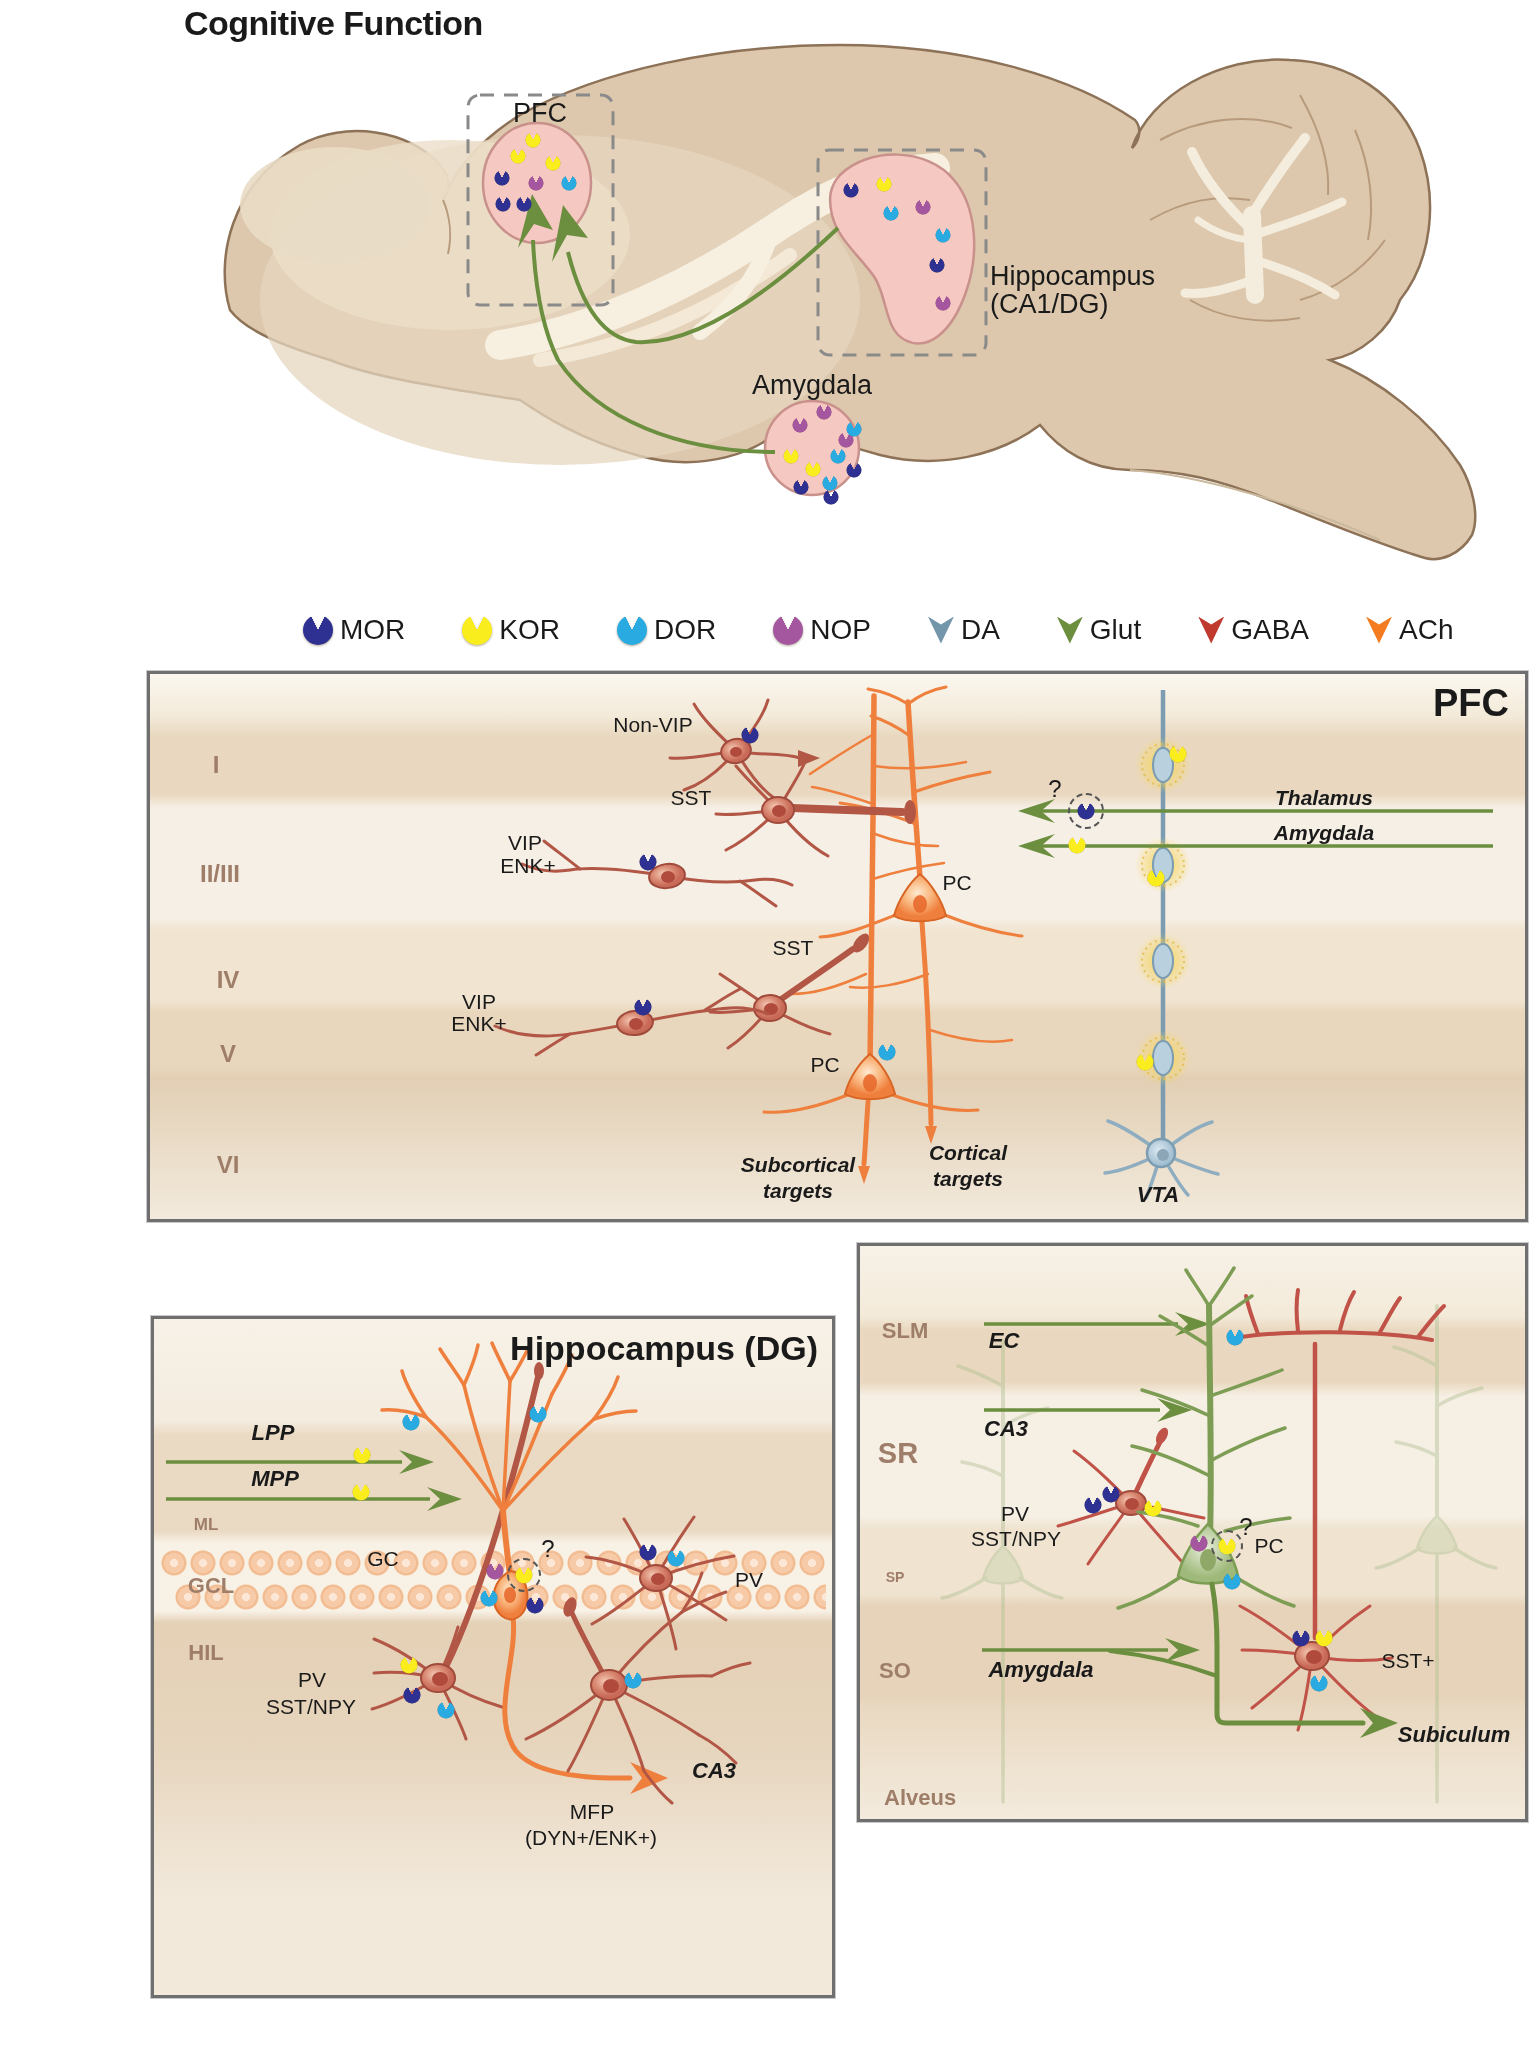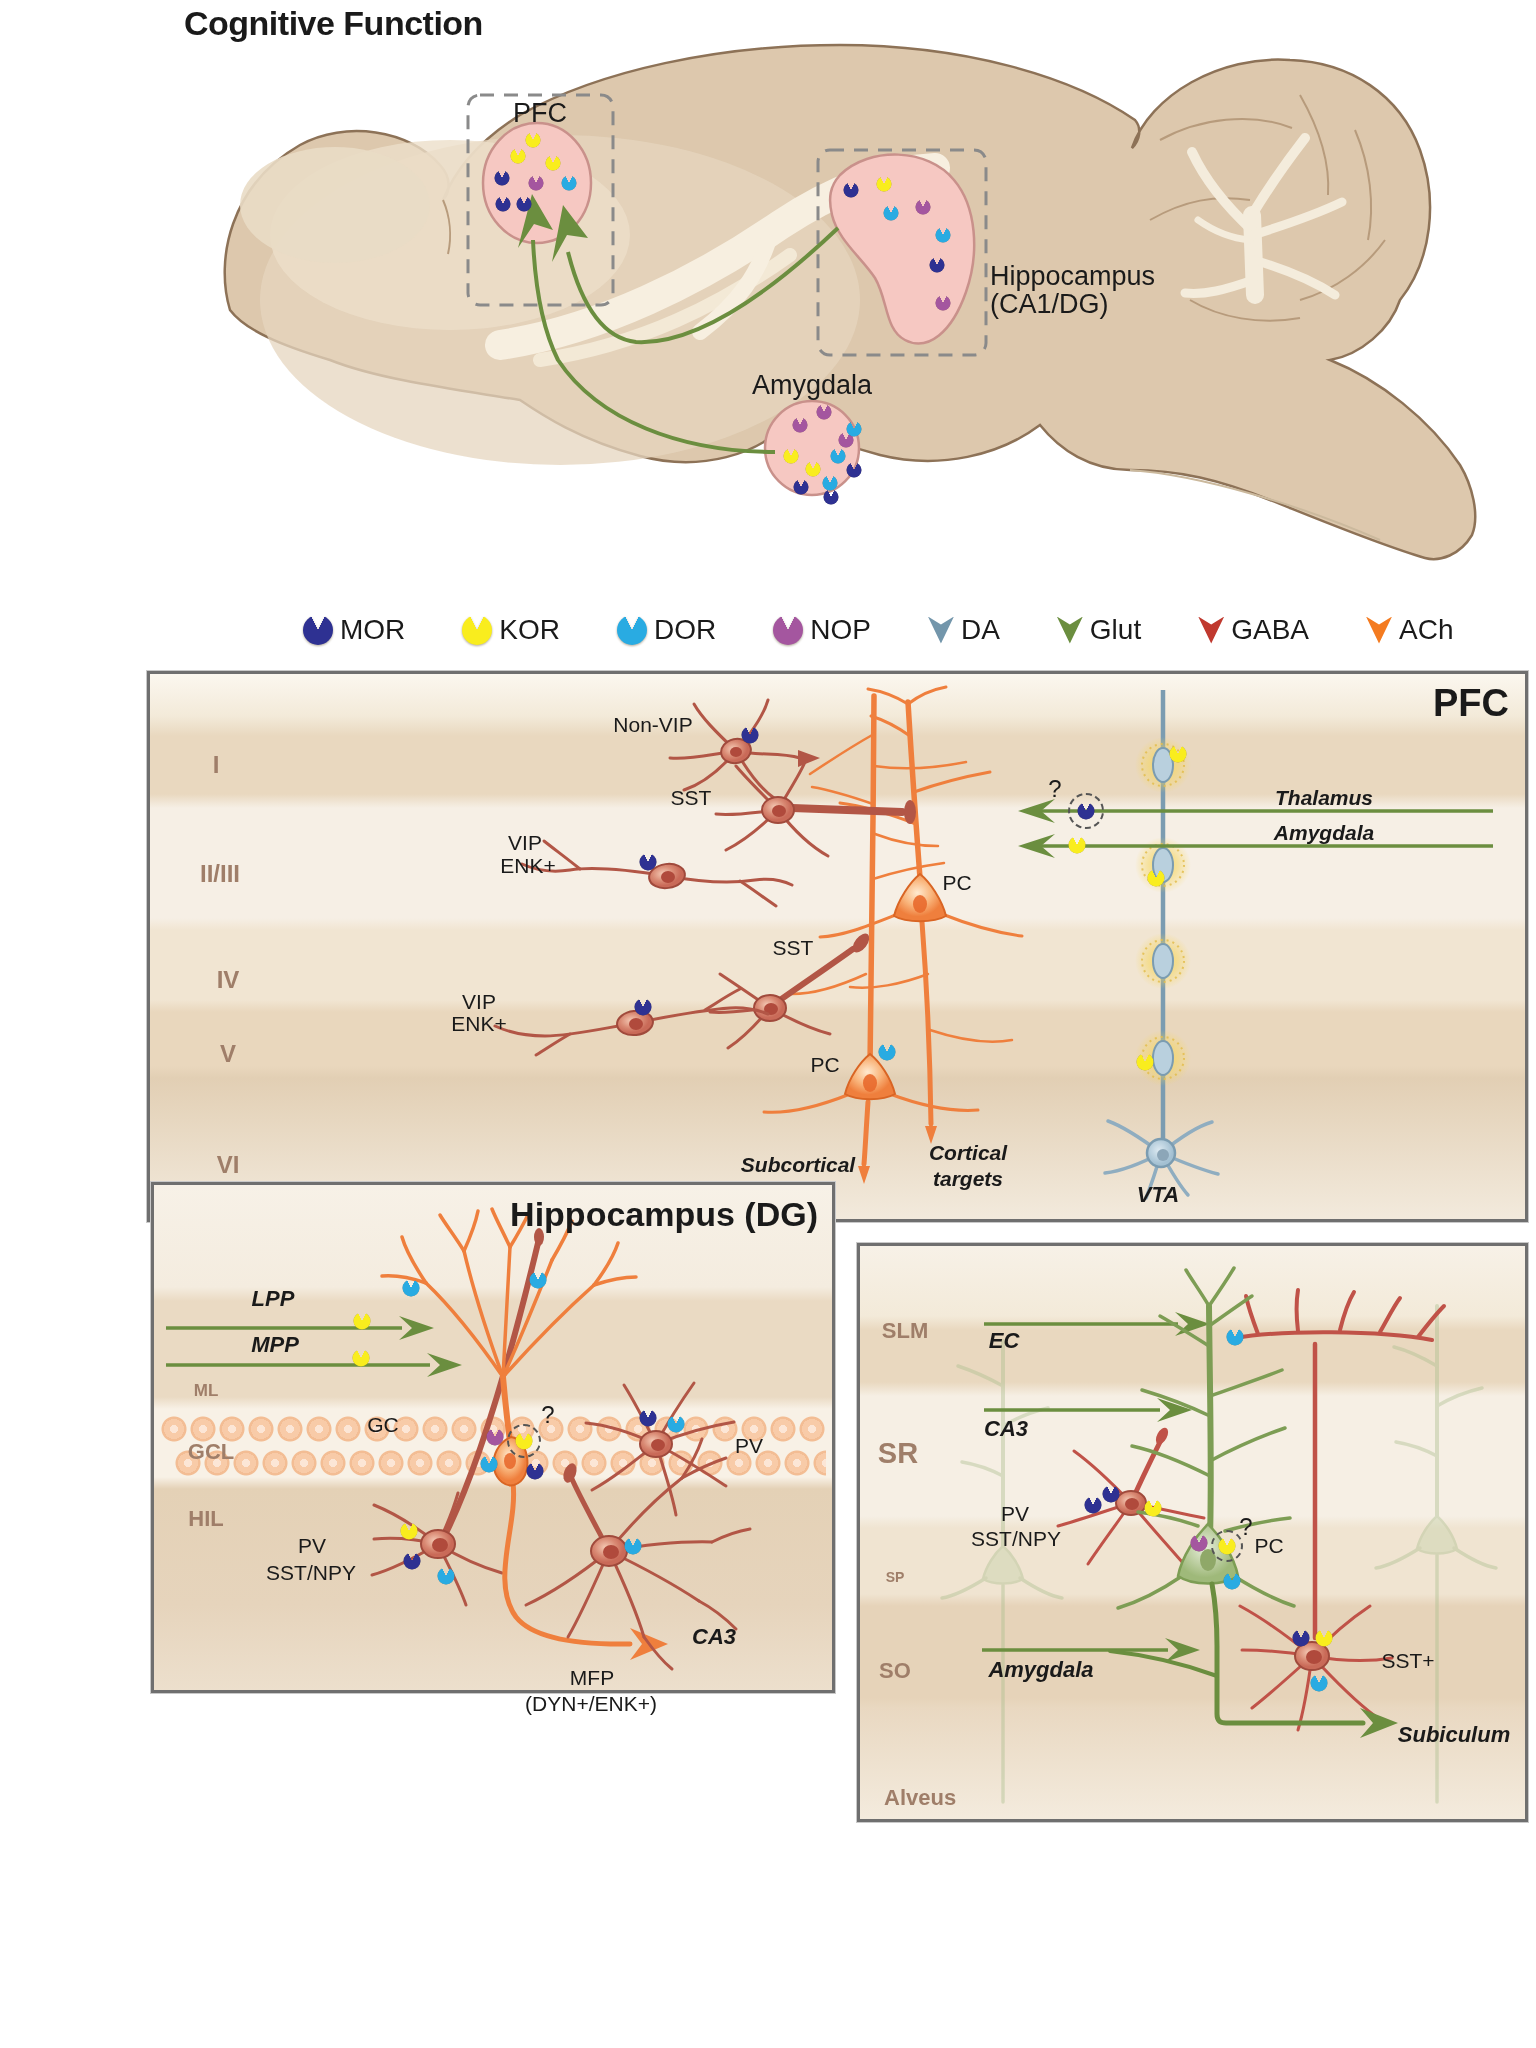--- a/index.html
+++ b/index.html
@@ -16,21 +16,21 @@
   
   .legend{position:absolute;left:303px;top:614px;display:flex;align-items:center;gap:57px;}
   .lg-item{display:flex;align-items:center;gap:7px;font-size:28px;}
   .lg-ic{display:inline-block;}
   
   .panel{position:absolute;border:3px solid #6f6f6f;box-shadow:0 0 0 1px #c9c9c9;box-sizing:border-box;}
   #pfc-panel{left:147px;top:671px;width:1381px;height:551px;
     background:linear-gradient(#fbf7ef 0px,#f3ead9 42px,#e9d8bf 62px,#e9d8bf 120px,#f6efe5 134px,
       #f6efe5 244px,#f1e5d2 256px,#f1e5d2 326px,#e9d7bd 338px,#e9d7bd 392px,#e2cfb4 404px,#f3ebde 551px);}
   #pfc-panel .panel-title{position:absolute;right:16px;top:8px;font-size:38px;font-weight:bold;}
-  #dg-panel{left:151px;top:1182px;width:684px;height:511px;
+  #dg-panel{left:151px;top:1316px;width:684px;height:682px;
     background:linear-gradient(#f7f1e7 0px,#f4ecdf 102px,#eadac3 116px,#eadac3 212px,#f8f1e6 224px,
       #f8f1e6 292px,#e4d1b6 304px,#e6d4bc 420px,#f2e9db 579px);}
   #ca1-panel{left:857px;top:1243px;width:671px;height:579px;
     background:linear-gradient(#f7f1e7 0px,#f3ead9 70px,#e9d8bf 84px,#e9d8bf 136px,#f6efe4 150px,
       #f6efe4 270px,#f0e4d1 282px,#f0e4d1 348px,#e6d3b9 360px,#e6d3b9 452px,#e9d8c1 462px,#f4ecdf 579px);}
   #dg-panel .panel-title,#ca1-panel .panel-title{position:absolute;right:14px;top:10px;font-size:34px;font-weight:bold;}
   .gcl-cells{position:absolute;left:6px;top:226px;width:666px;height:72px;}
   .gcl-row{position:absolute;left:0;width:100%;height:36px;background-repeat:repeat-x;background-size:29px 36px;
     background-image:radial-gradient(circle at 14px 18px,#fce6d6 0 4px,#f8cba8 4px 10px,#f3bd94 10px 12px,rgba(0,0,0,0) 13px);}
   

